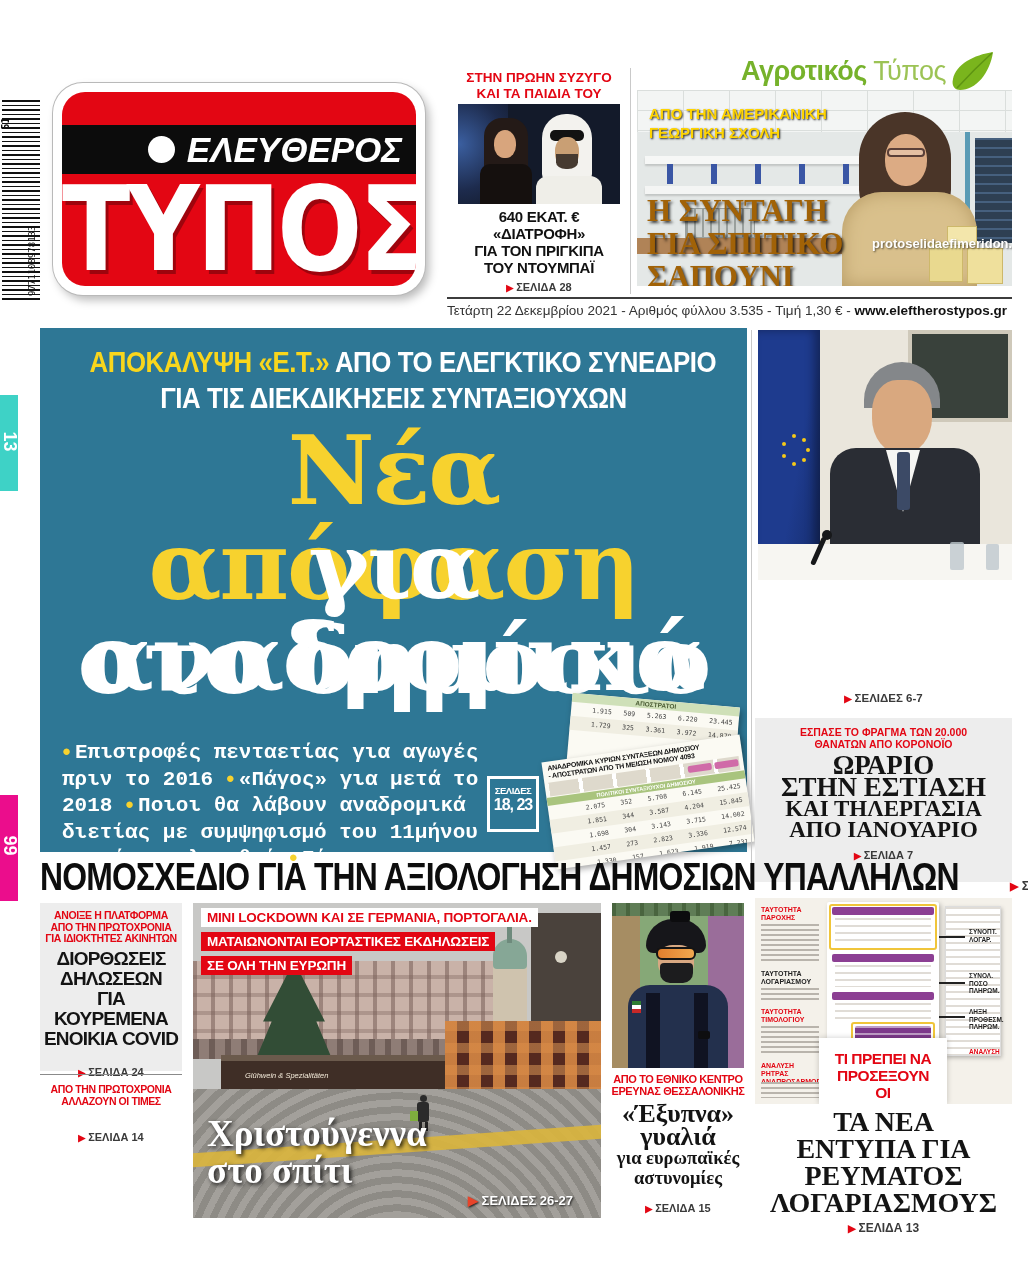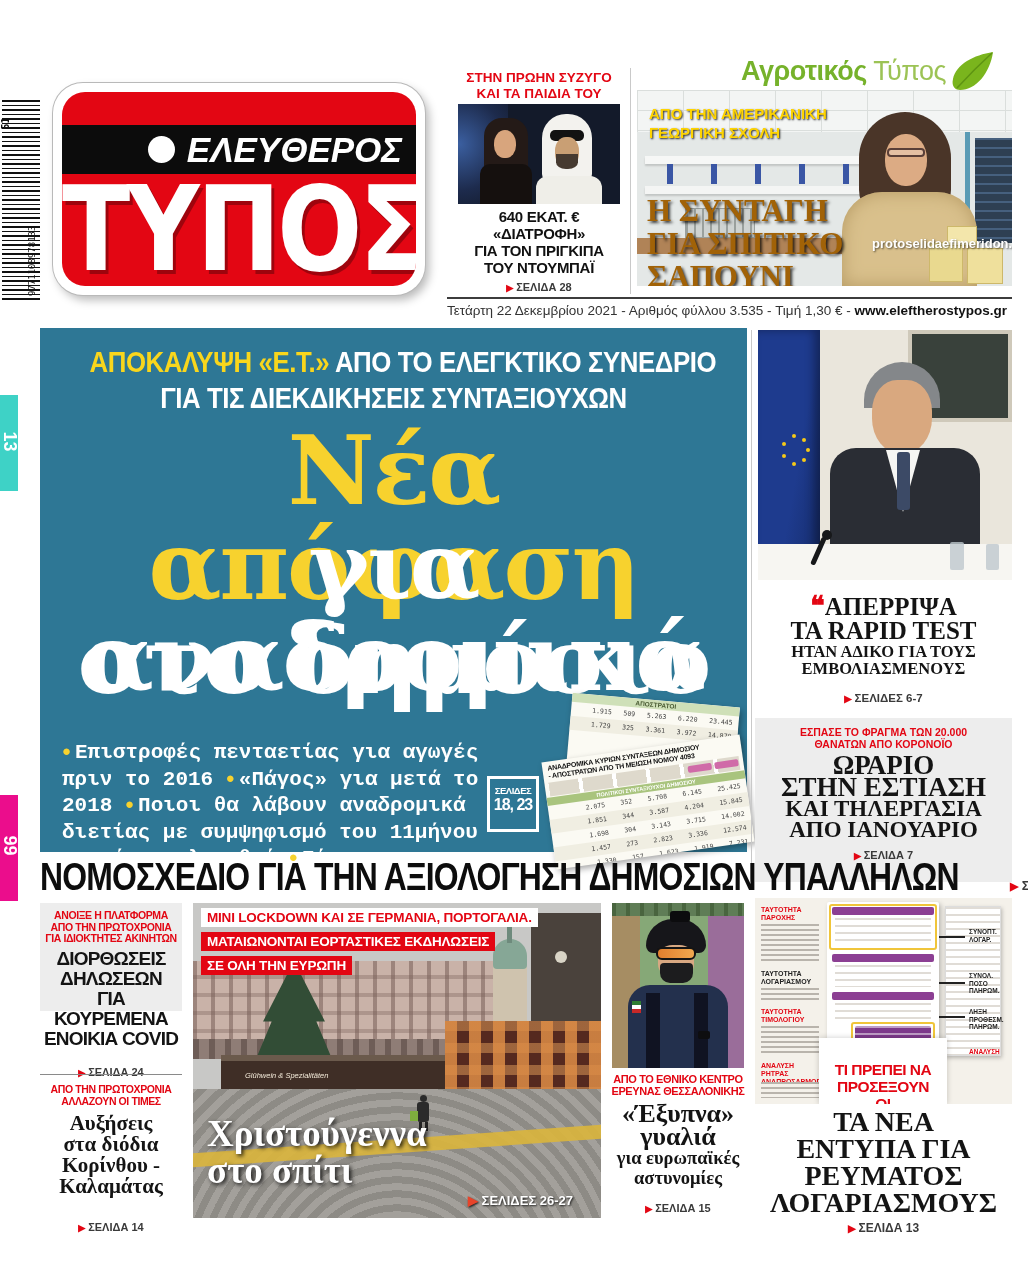--- a/index.html
+++ b/index.html
@@ -207,28 +207,20 @@
     <div class="abs" style="left:114px;top:50px;width:60px;height:74px;background:#d9a87f;border-radius:42% 42% 48% 48%"></div>
     <div class="abs" style="left:72px;top:118px;width:150px;height:100px;background:#2a2d34;border-radius:26px 26px 0 0"></div>
     <div class="abs" style="left:128px;top:120px;width:34px;height:62px;background:#f6f6f4;clip-path:polygon(0 0,100% 0,50% 100%)"></div>
     <div class="abs" style="left:139px;top:122px;width:13px;height:58px;background:#3c4a66;border-radius:3px"></div>
     <div class="abs" style="left:0;top:214px;width:254px;height:36px;background:#f7f6f2"></div>
     <div class="abs" style="left:58px;top:206px;width:5px;height:30px;background:#17181a;transform:rotate(24deg);border-radius:3px"></div>
     <div class="abs" style="left:64px;top:200px;width:10px;height:10px;background:#17181a;border-radius:50%"></div>
     <div class="abs" style="left:192px;top:212px;width:14px;height:28px;background:rgba(190,200,205,.8);border-radius:2px"></div>
     <div class="abs" style="left:228px;top:214px;width:13px;height:26px;background:rgba(190,200,205,.8);border-radius:2px"></div>
   </div>
-  <div class="abs ctr serif" style="left:755px;top:594px;width:257px;color:#141414;font-weight:bold">
-    <div style="font-size:25px;line-height:24px">
-      <span style="color:#e30613;font-size:27px">❝</span><span>ΑΠΕΡΡΙΨΑ</span>
-    </div>
-    <div style="font-size:25px;line-height:24px">ΤΑ RAPID TEST</div>
-    <div style="font-size:16.5px;line-height:17px">ΗΤΑΝ ΑΔΙΚΟ ΓΙΑ ΤΟΥΣ</div>
-    <div style="font-size:16.5px;line-height:18px">ΕΜΒΟΛΙΑΣΜΕΝΟΥΣ</div>
-  </div>
   <div class="abs ctr" style="left:755px;top:688px;width:257px">
     <span class="pageref" style="font-size:11.5px">ΣΕΛΙΔΕΣ 6-7</span>
   </div>
 
   <div class="abs graybox" style="left:755px;top:718px;width:257px;height:164px">
     <div class="ctr b red" style="padding-top:9px;font-size:10.5px;line-height:11.5px">
       <span>ΕΣΠΑΣΕ ΤΟ ΦΡΑΓΜΑ ΤΩΝ 20.000</span><br>
       <span>ΘΑΝΑΤΩΝ ΑΠΟ ΚΟΡΟΝΟΪΟ</span>
     </div>
     <div class="ctr serif b" style="color:#141414;margin-top:4px">
@@ -240,21 +232,21 @@
     <div class="ctr" style="margin-top:5px">
       <span class="pageref">ΣΕΛΙΔΑ 7</span>
     </div>
   </div>
 
   <div class="abs" style="left:40px;top:856px;width:990px;white-space:nowrap">
     <span class="b" style="display:inline-block;font-size:38px;color:#0d0d0d;letter-spacing:-1px;transform:scaleX(.84);transform-origin:0 50%">ΝΟΜΟΣΧΕΔΙΟ ΓΙΑ ΤΗΝ ΑΞΙΟΛΟΓΗΣΗ ΔΗΜΟΣΙΩΝ ΥΠΑΛΛΗΛΩΝ</span>
     <span class="pageref" style="font-size:13px;margin-left:-128px">ΣΕΛ. 9</span>
   </div>
 
-  <div class="abs graybox ctr" style="left:40px;top:903px;width:142px;height:108px">
+  <div class="abs graybox ctr" style="left:40px;top:903px;width:142px;height:168px">
     <div class="b red" style="padding-top:7px;font-size:10.5px;line-height:11.5px;letter-spacing:-.4px">
       <span>ΑΝΟΙΞΕ Η ΠΛΑΤΦΟΡΜΑ</span><br>
       <span>ΑΠΟ ΤΗΝ ΠΡΩΤΟΧΡΟΝΙΑ</span><br style="display:none">
     </div>
     <div class="b red" style="font-size:10.5px;line-height:11.5px;letter-spacing:-.4px">
       <span>ΓΙΑ ΙΔΙΟΚΤΗΤΕΣ ΑΚΙΝΗΤΩΝ</span>
     </div>
     <div class="b" style="color:#141414;margin-top:4px;font-size:19px;line-height:20px;letter-spacing:-.8px">
       <div>ΔΙΟΡΘΩΣΕΙΣ</div>
       <div>ΔΗΛΩΣΕΩΝ</div>
@@ -263,26 +255,20 @@
     </div>
     <div style="margin-top:13px">
       <span class="pageref">ΣΕΛΙΔΑ 24</span>
     </div>
   </div>
   <div class="abs" style="left:40px;top:1074px;width:142px;height:1px;background:#8a8a8a"></div>
   <div class="abs ctr" style="left:40px;top:1084px;width:142px">
     <div class="b red" style="font-size:10.5px;line-height:11.5px;letter-spacing:-.4px">
       <span>ΑΠΟ ΤΗΝ ΠΡΩΤΟΧΡΟΝΙΑ</span><br>
       <span>ΑΛΛΑΖΟΥΝ ΟΙ ΤΙΜΕΣ</span>
-    </div>
-    <div class="serif b" style="color:#141414;margin-top:6px;font-size:21px;line-height:21px">
-      <div>Αυξήσεις</div>
-      <div>στα διόδια</div>
-      <div>Κορίνθου -</div>
-      <div>Καλαμάτας</div>
     </div>
     <div style="margin-top:20px">
       <span class="pageref">ΣΕΛΙΔΑ 14</span>
     </div>
   </div>
 
   <div class="abs photo" style="left:193px;top:903px;width:408px;height:315px;background:#c8c8c6">
     <div class="abs" style="left:0;top:58px;width:312px;height:96px;background:#c9b2a8;
          background-image:repeating-linear-gradient(90deg,rgba(120,95,88,.55) 0 4px,transparent 4px 18px),repeating-linear-gradient(180deg,transparent 0 14px,rgba(120,95,88,.35) 14px 18px)"></div>
     <div class="abs" style="left:0;top:136px;width:312px;height:20px;background:#8f7d76;background-image:repeating-linear-gradient(90deg,#6e5d57 0 6px,transparent 6px 16px)"></div>
@@ -382,21 +368,21 @@
     </div>
 
     <div class="abs" style="left:184px;top:38px;width:26px;height:2px;background:#222"></div>
     <div class="abs" style="left:184px;top:84px;width:26px;height:2px;background:#222"></div>
     <div class="abs" style="left:184px;top:118px;width:26px;height:2px;background:#222"></div>
     <div class="abs b" style="left:214px;top:30px;width:44px;font-size:6.5px;line-height:7.5px;color:#222">ΣΥΝΟΠΤ. ΛΟΓΑΡ.</div>
     <div class="abs b" style="left:214px;top:74px;width:44px;font-size:6.5px;line-height:7.5px;color:#222">ΣΥΝΟΛ. ΠΟΣΟ ΠΛΗΡΩΜ.</div>
     <div class="abs b" style="left:214px;top:110px;width:44px;font-size:6.5px;line-height:7.5px;color:#222">ΛΗΞΗ ΠΡΟΘΕΣΜ. ΠΛΗΡΩΜ.</div>
     <div class="abs b red" style="left:214px;top:150px;width:44px;font-size:6.5px;line-height:7.5px">ΑΝΑΛΥΣΗ</div>
 
-    <div class="abs ctr" style="left:64px;top:140px;width:128px;height:66px;background:#fff;box-shadow:0 0 6px rgba(0,0,0,.2);padding-top:23px">
+    <div class="abs ctr" style="left:64px;top:140px;width:128px;height:66px;background:#fff;box-shadow:0 0 6px rgba(0,0,0,.2);padding-top:12px">
       <div class="b red" style="font-size:15.5px;line-height:17px;letter-spacing:-.5px">ΤΙ ΠΡΕΠΕΙ ΝΑ</div>
       <div class="b red" style="font-size:15.5px;line-height:17px;letter-spacing:-.5px">ΠΡΟΣΕΞΟΥΝ</div>
       <div class="b red" style="font-size:15.5px;line-height:17px;letter-spacing:-.5px">ΟΙ ΚΑΤΑΝΑΛΩΤΕΣ</div>
     </div>
   </div>
   <div class="abs ctr serif b" style="left:755px;top:1108px;width:257px;color:#141414">
     <div style="font-size:28px;line-height:27px">ΤΑ ΝΕΑ</div>
     <div style="font-size:28px;line-height:27px">ΕΝΤΥΠΑ ΓΙΑ</div>
     <div style="font-size:28px;line-height:27px">ΡΕΥΜΑΤΟΣ</div>
     <div style="font-size:28px;line-height:27px">ΛΟΓΑΡΙΑΣΜΟΥΣ</div>

